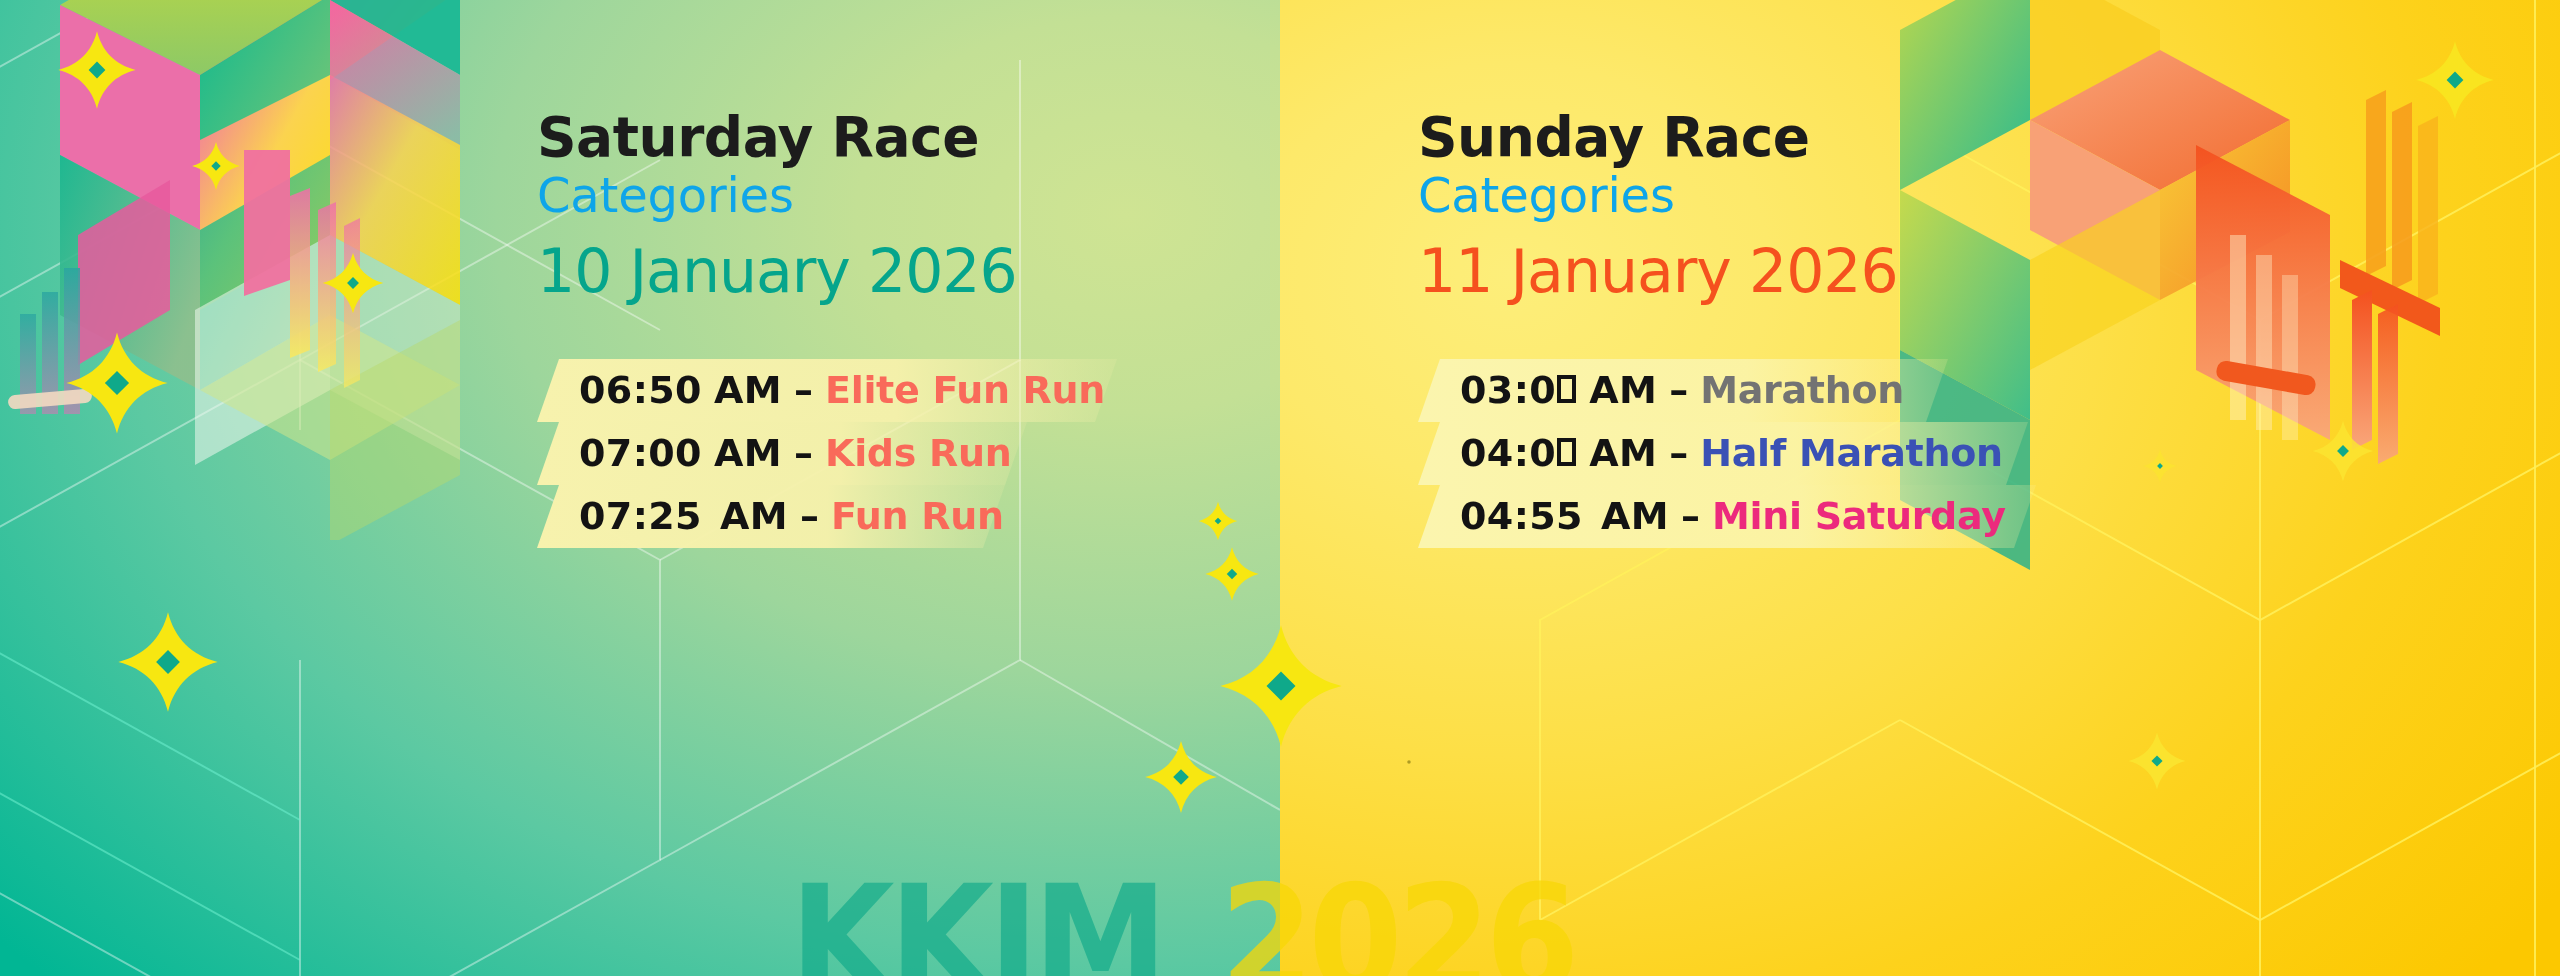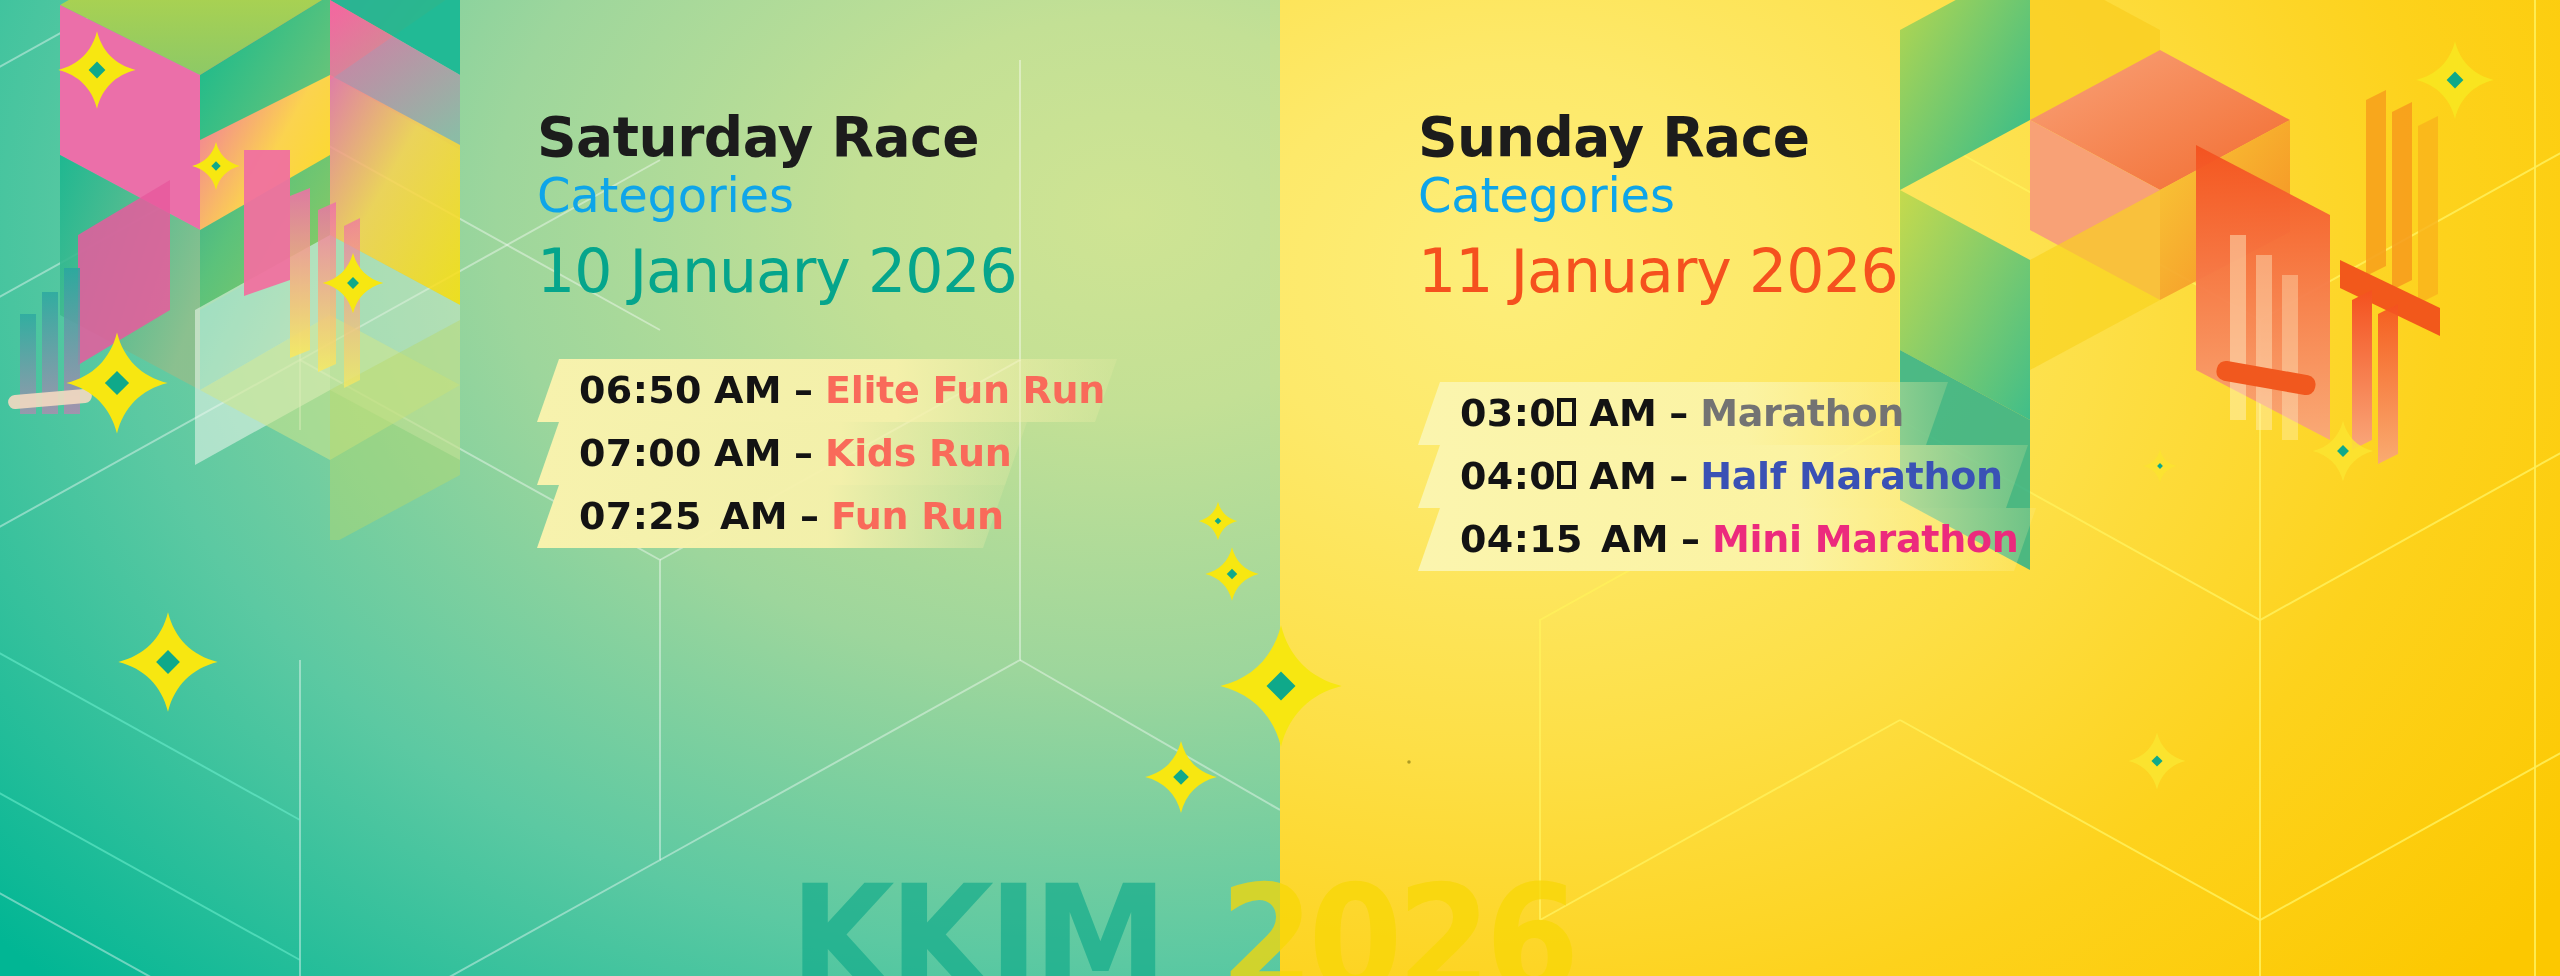--- a/index.html
+++ b/index.html
@@ -438,21 +438,21 @@
     </div>
   </div>
 
   <div class="col col-sun">
     <div class="day-title">Sunday Race</div>
     <div class="cat-sub">Categories</div>
     <div class="date-line date-sun">11 January 2026</div>
 
     <div class="sched">
 
-      <div class="badge" style="width:530px;margin-top:23px;">
+      <div class="badge" style="width:530px;">
         <div class="badge-bg">
           <svg viewBox="0 0 530 63" preserveAspectRatio="none">
             <defs>
                 <linearGradient id="bs4" x1="0" y1="0" x2="1" y2="0">
               <stop offset="0%" stop-color="#fbf5ae"></stop>
               <stop offset="62%" stop-color="#fbf4a8" stop-opacity="0.92"></stop>
               <stop offset="100%" stop-color="#fdf2a0" stop-opacity="0.18"></stop>
             </linearGradient>
               </defs>
             <polygon points="22,0 530,0 508,63 0,63" fill="url(#bs4)"></polygon>
@@ -496,23 +496,23 @@
                 <linearGradient id="bs6" x1="0" y1="0" x2="1" y2="0">
               <stop offset="0%" stop-color="#fbf5ae"></stop>
               <stop offset="62%" stop-color="#fbf4a8" stop-opacity="0.92"></stop>
               <stop offset="100%" stop-color="#fdf2a0" stop-opacity="0.18"></stop>
             </linearGradient>
               </defs>
             <polygon points="22,0 618,0 596,63 0,63" fill="url(#bs6)"></polygon>
           </svg>
         </div>
         <div class="badge-txt">
-          <span class="b-time">04:15</span>
+          <span class="b-time">04:55</span>
           <span class="b-time" style="padding-left:18px;">AM</span>
           <span class="b-dash">–</span>
-          <span class="b-name" style="color:#ec2a7d">Mini Marathon</span>
+          <span class="b-name" style="color:#ec2a7d">Mini Saturday</span>
         </div>
       </div>
 
     </div>
   </div>
 
 </div>
 
 </body></html>

